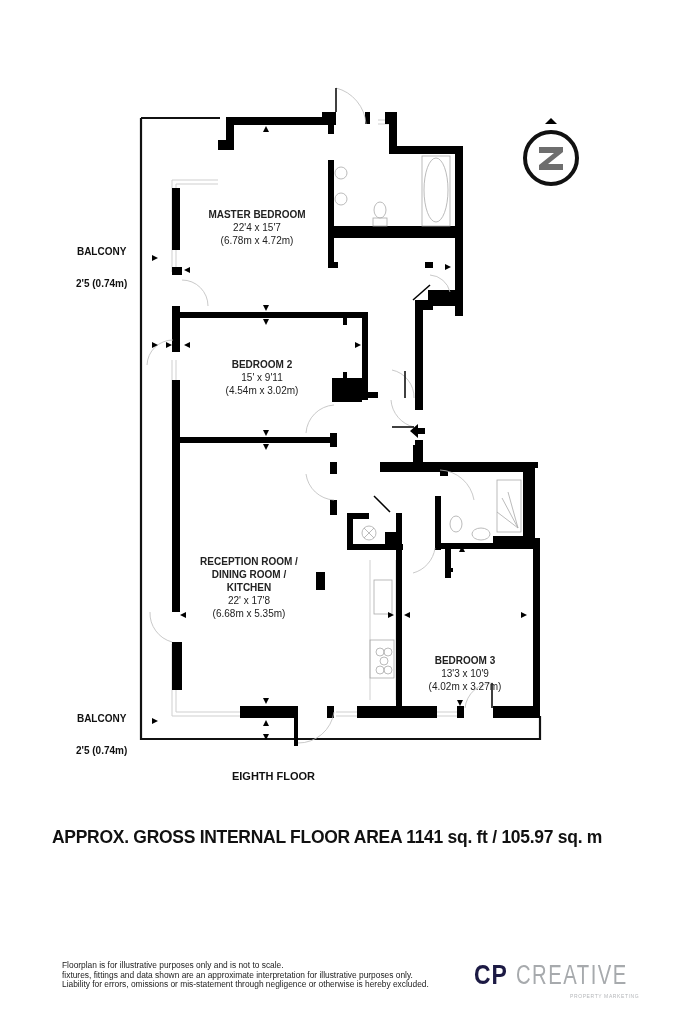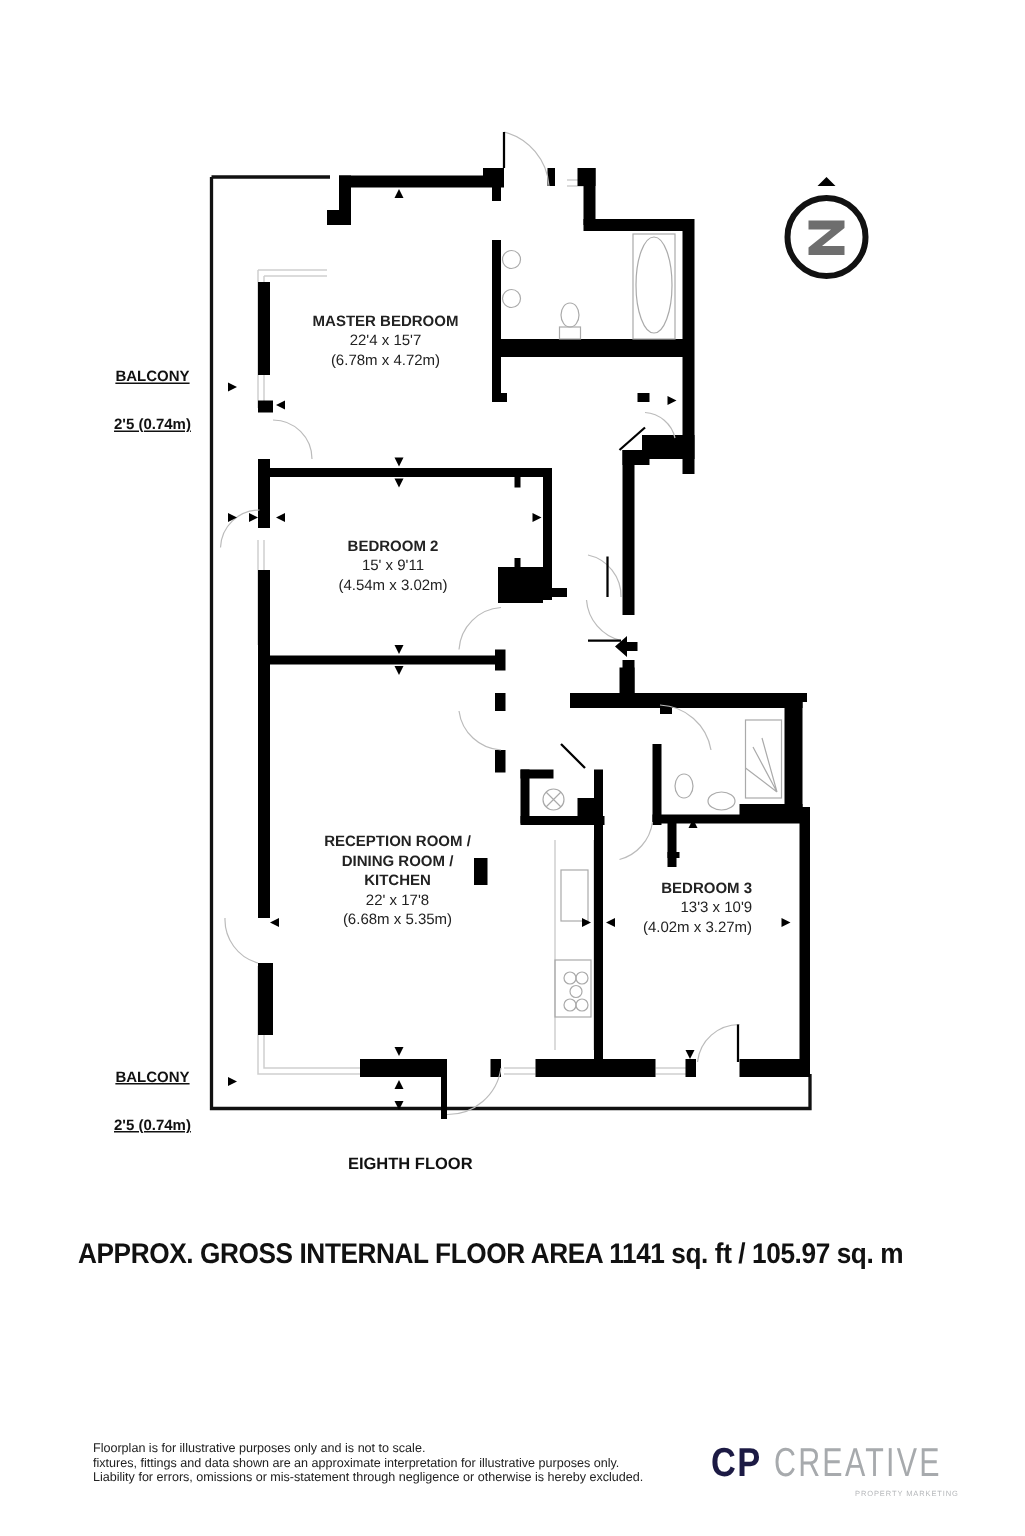--- a/index.html
+++ b/index.html
@@ -1,21 +1,21 @@
 <!DOCTYPE html>
 <html><head>
 <meta charset="utf-8">
 <style>
   html, body { margin: 0; padding: 0; background: #ffffff; }
   body { width: 683px; height: 1024px; position: relative; overflow: hidden; font-family: "Liberation Sans", sans-serif; color: #111; }
   .plan { position: absolute; left: 0; top: 0; width: 683px; height: 800px; }
   .room-label { position: absolute; text-align: center; font-family: Liberation Sans, sans-serif; font-size: 10px; line-height: 13px; color: #222; transform: translateX(-50%); white-space: nowrap; }
   .room-label .name { font-weight: bold; display: block; }
   .room-label .dim { display: block; }
-  .balcony-label { position: absolute; text-align: center; font-size: 10px; line-height: 13px; background: #fff; padding: 1px 2px; text-decoration: underline; }
+  .balcony-label { position: absolute; text-align: center; font-size: 10px; line-height: 13px; background: #fff; padding: 1px 2px; }
   .balcony-label .name { font-weight: bold; display: block; }
   .balcony-label .dim { display: block; font-weight: bold; margin-top: 19px; }
   .floor-name { position: absolute; left: 0; width: 547px; top: 770px; text-align: center; font-weight: bold; font-size: 11px; }
   .area { position: absolute; left: 52px; top: 826px; font-weight: bold; font-size: 19px; letter-spacing: -0.3px; white-space: nowrap; transform: scaleX(0.92); transform-origin: left center; }
   .disclaimer { position: absolute; left: 62px; top: 961px; font-size: 8.4px; line-height: 9.6px; color: #222; width: 420px; }
   .disclaimer span { display: block; white-space: nowrap; }
   .logo { position: absolute; left: 474px; top: 960px; width: 170px; height: 45px; }
   .logo .cp { font-family: "Liberation Sans", sans-serif; font-weight: bold; font-size: 27px; color: #1c1a44; letter-spacing: 1px; transform: scaleX(0.85); transform-origin: left; display: inline-block; }
   .logo .creative { font-family: "Liberation Sans", sans-serif; font-size: 27px; color: #a7aaad; letter-spacing: 2px; transform: scaleX(0.75); transform-origin: left; display: inline-block; position: absolute; left: 42px; top: 0; }
   .logo .tag { position: absolute; left: 96px; top: 33px; font-size: 5px; color: #b5b7ba; letter-spacing: 0.6px; }
@@ -196,28 +196,28 @@
 <div class="room-label" style="left:257px; top:208px;">
   <span class="name">MASTER BEDROOM</span>
   <span class="dim">22'4 x 15'7</span>
   <span class="dim">(6.78m x 4.72m)</span>
 </div>
 <div class="room-label" style="left:262px; top:358px;">
   <span class="name">BEDROOM 2</span>
   <span class="dim">15' x 9'11</span>
   <span class="dim">(4.54m x 3.02m)</span>
 </div>
-<div class="room-label" style="left:249px; top:555px;margin-left:16px;">
+<div class="room-label" style="left:249px; top:555px;">
   <span class="name">RECEPTION ROOM /</span>
   <span class="name">DINING ROOM /</span>
   <span class="name">KITCHEN</span>
   <span class="dim">22' x 17'8</span>
   <span class="dim">(6.68m x 5.35m)</span>
 </div>
-<div class="room-label" style="left:465px; top:586px;text-align:right;">
+<div class="room-label" style="left:465px; top:654px;">
   <span class="name">BEDROOM 3</span>
   <span class="dim">13'3 x 10'9</span>
   <span class="dim">(4.02m x 3.27m)</span>
 </div>
 
 <div class="balcony-label" style="left:74px; top:244px;">
   <span class="name">BALCONY</span>
   <span class="dim">2'5 (0.74m)</span>
 </div>
 <div class="balcony-label" style="left:74px; top:711px;">

